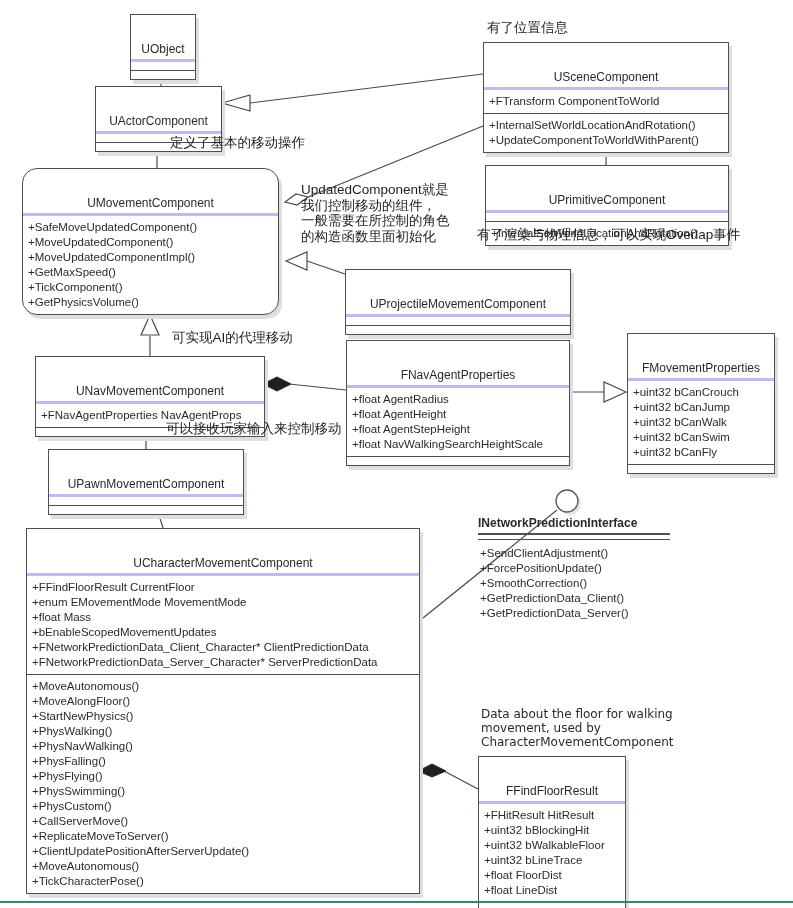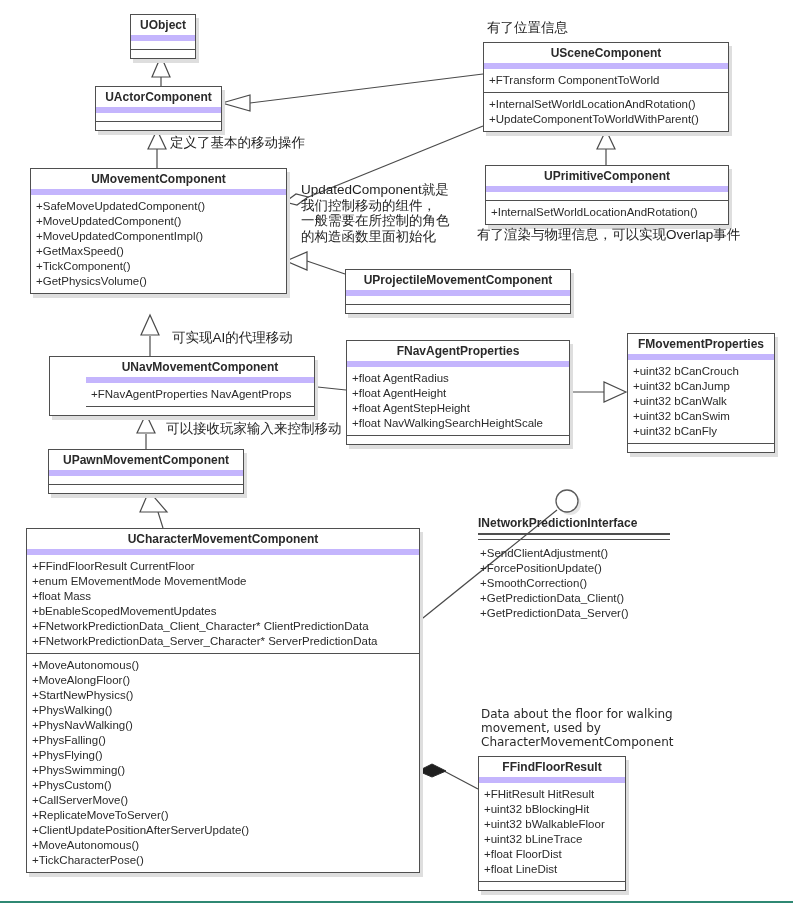--- a/index.html
+++ b/index.html
@@ -6,44 +6,44 @@
   #canvas{
     position:relative;width:793px;height:908px;background:#ffffff;overflow:hidden;
     font-family:"Liberation Sans","DejaVu Sans",sans-serif;color:#2a2a2a;
   }
   #connector-layer{position:absolute;left:0;top:0;z-index:1;pointer-events:none;}
   .uml-class{
     position:absolute;z-index:2;background:#fff;border:1px solid #4f4f4f;
     box-shadow:3px 4px 0 #dedede;font-size:11.5px;line-height:15px;
   }
   .cls-title{
-    font-weight:bold;text-align:center;font-size:12px;line-height:14px;
-    padding:3px 4px;border-bottom:6px solid #c4b5fd;white-space:nowrap;overflow:hidden;
+    font-weight:normal;text-align:center;font-size:12px;line-height:14px;
+    padding:3px 4px;border-bottom:3px solid #c4b5fd;white-space:nowrap;overflow:hidden;margin-top:24px;
   }
   .cls-sec{padding:4px 3px;}
   .cls-attrs{border-bottom:1px solid #4f4f4f;}
   .cls-sec.empty{min-height:8px;padding:0;}
   .member{white-space:nowrap;padding-left:2px;line-height:15px;}
   .note{position:absolute;z-index:3;font-size:13.5px;line-height:15.5px;white-space:pre-line;color:#1e1e1e;}
   .note-en{font-size:12px;line-height:14px;font-family:"DejaVu Sans",sans-serif;color:#2a2a2a;}
   #iface{position:absolute;left:478px;top:516px;width:192px;z-index:2;}
   #iface .if-title{font-weight:bold;font-size:12px;white-space:nowrap;}
   #iface .if-rule{height:1.5px;background:#4f4f4f;margin-top:3px;}
   #iface .if-rule.second{margin-top:4px;}
   #iface .if-methods{margin-top:6px;font-size:11.5px;}
   #accent-line{position:absolute;left:0;top:901px;width:793px;height:2px;z-index:4;}
 
   
   #c-uobject{left:130px;top:14px;width:64px;}
   #c-uactor{left:95px;top:86px;width:125px;}
   #c-uscene{left:483px;top:42px;width:244px;}
   #c-uprim{left:485px;top:165px;width:242px;}
-  #c-umove{left:30px;top:168px;width:255px;}
+  #c-umove{left:22px;top:168px;width:255px;border-radius:15px;}
   #c-uproj{left:345px;top:269px;width:224px;}
-  #c-unav{left:49px;top:356px;width:228px;padding-left:36px;}
+  #c-unav{left:35px;top:356px;width:228px;}
   #c-fnav{left:346px;top:340px;width:222px;}
   #c-fmoveprops{left:627px;top:333px;width:146px;}
   #c-upawn{left:48px;top:449px;width:194px;}
   #c-uchar{left:26px;top:528px;width:392px;}
   #c-ffind{left:478px;top:756px;width:146px;}
 
   
   #n-position{left:487px;top:20px;}
   #n-basic{left:170px;top:135px;}
   #n-updated{left:301px;top:182px;}

